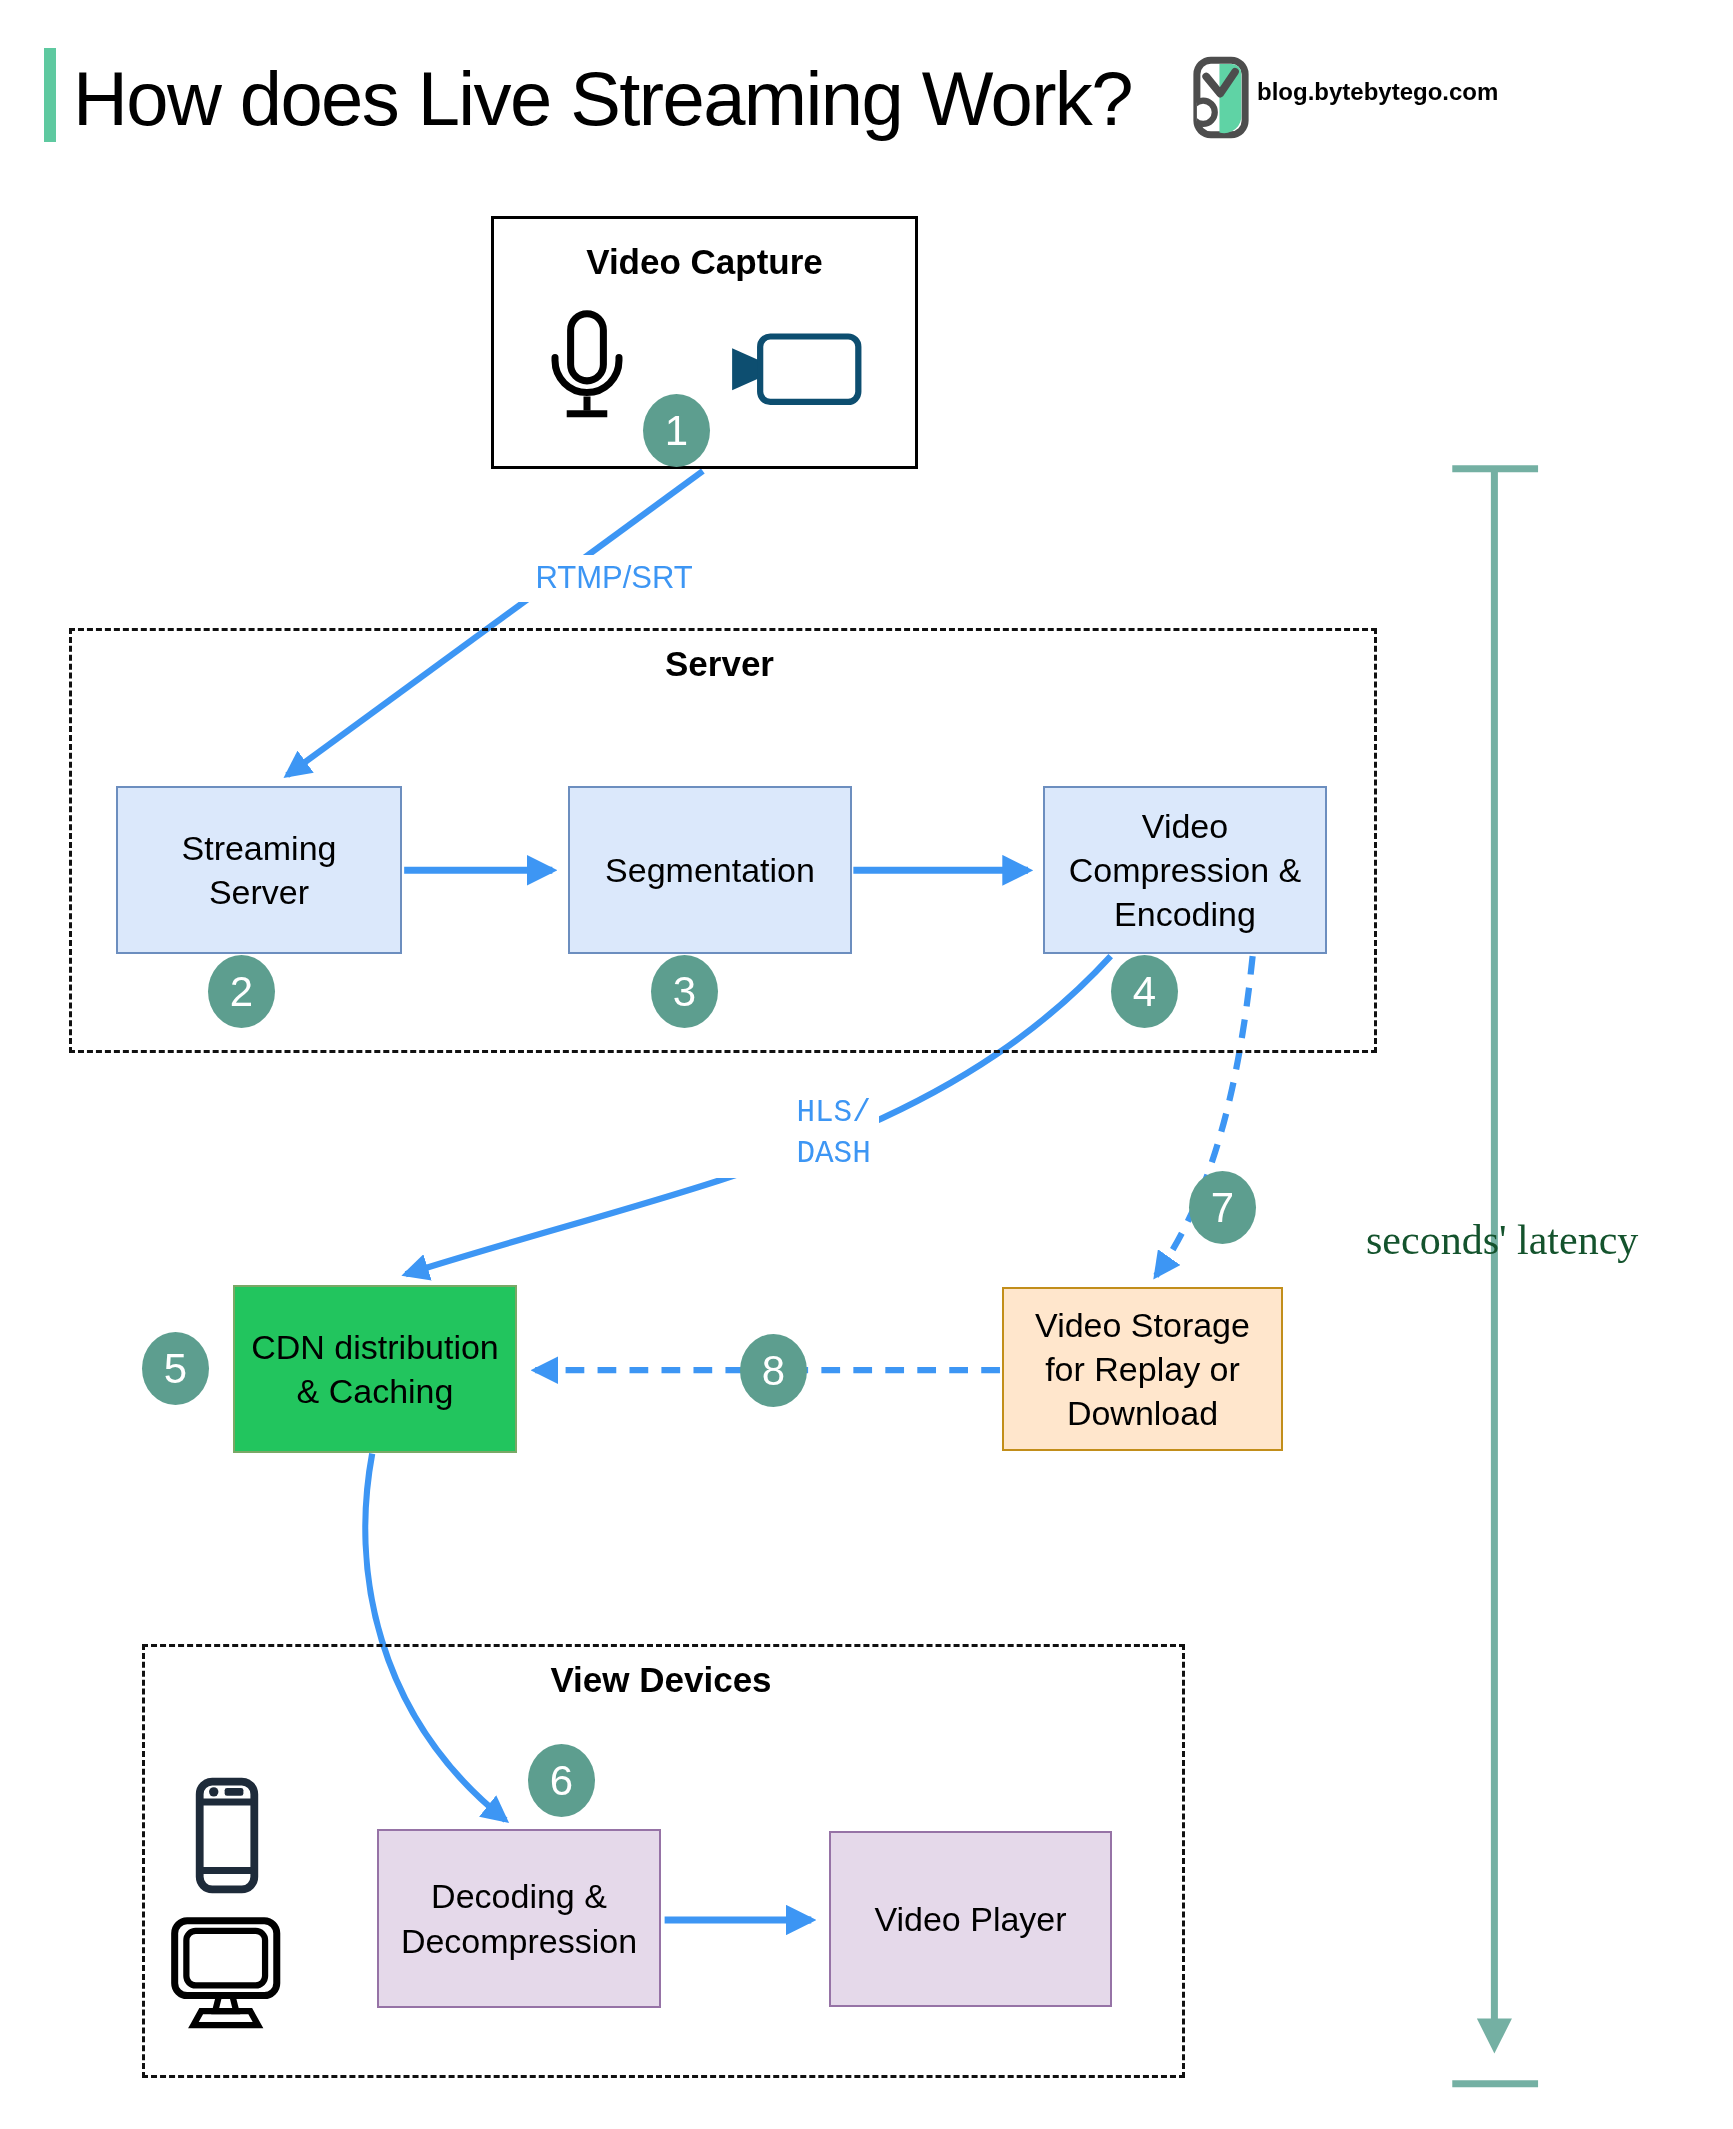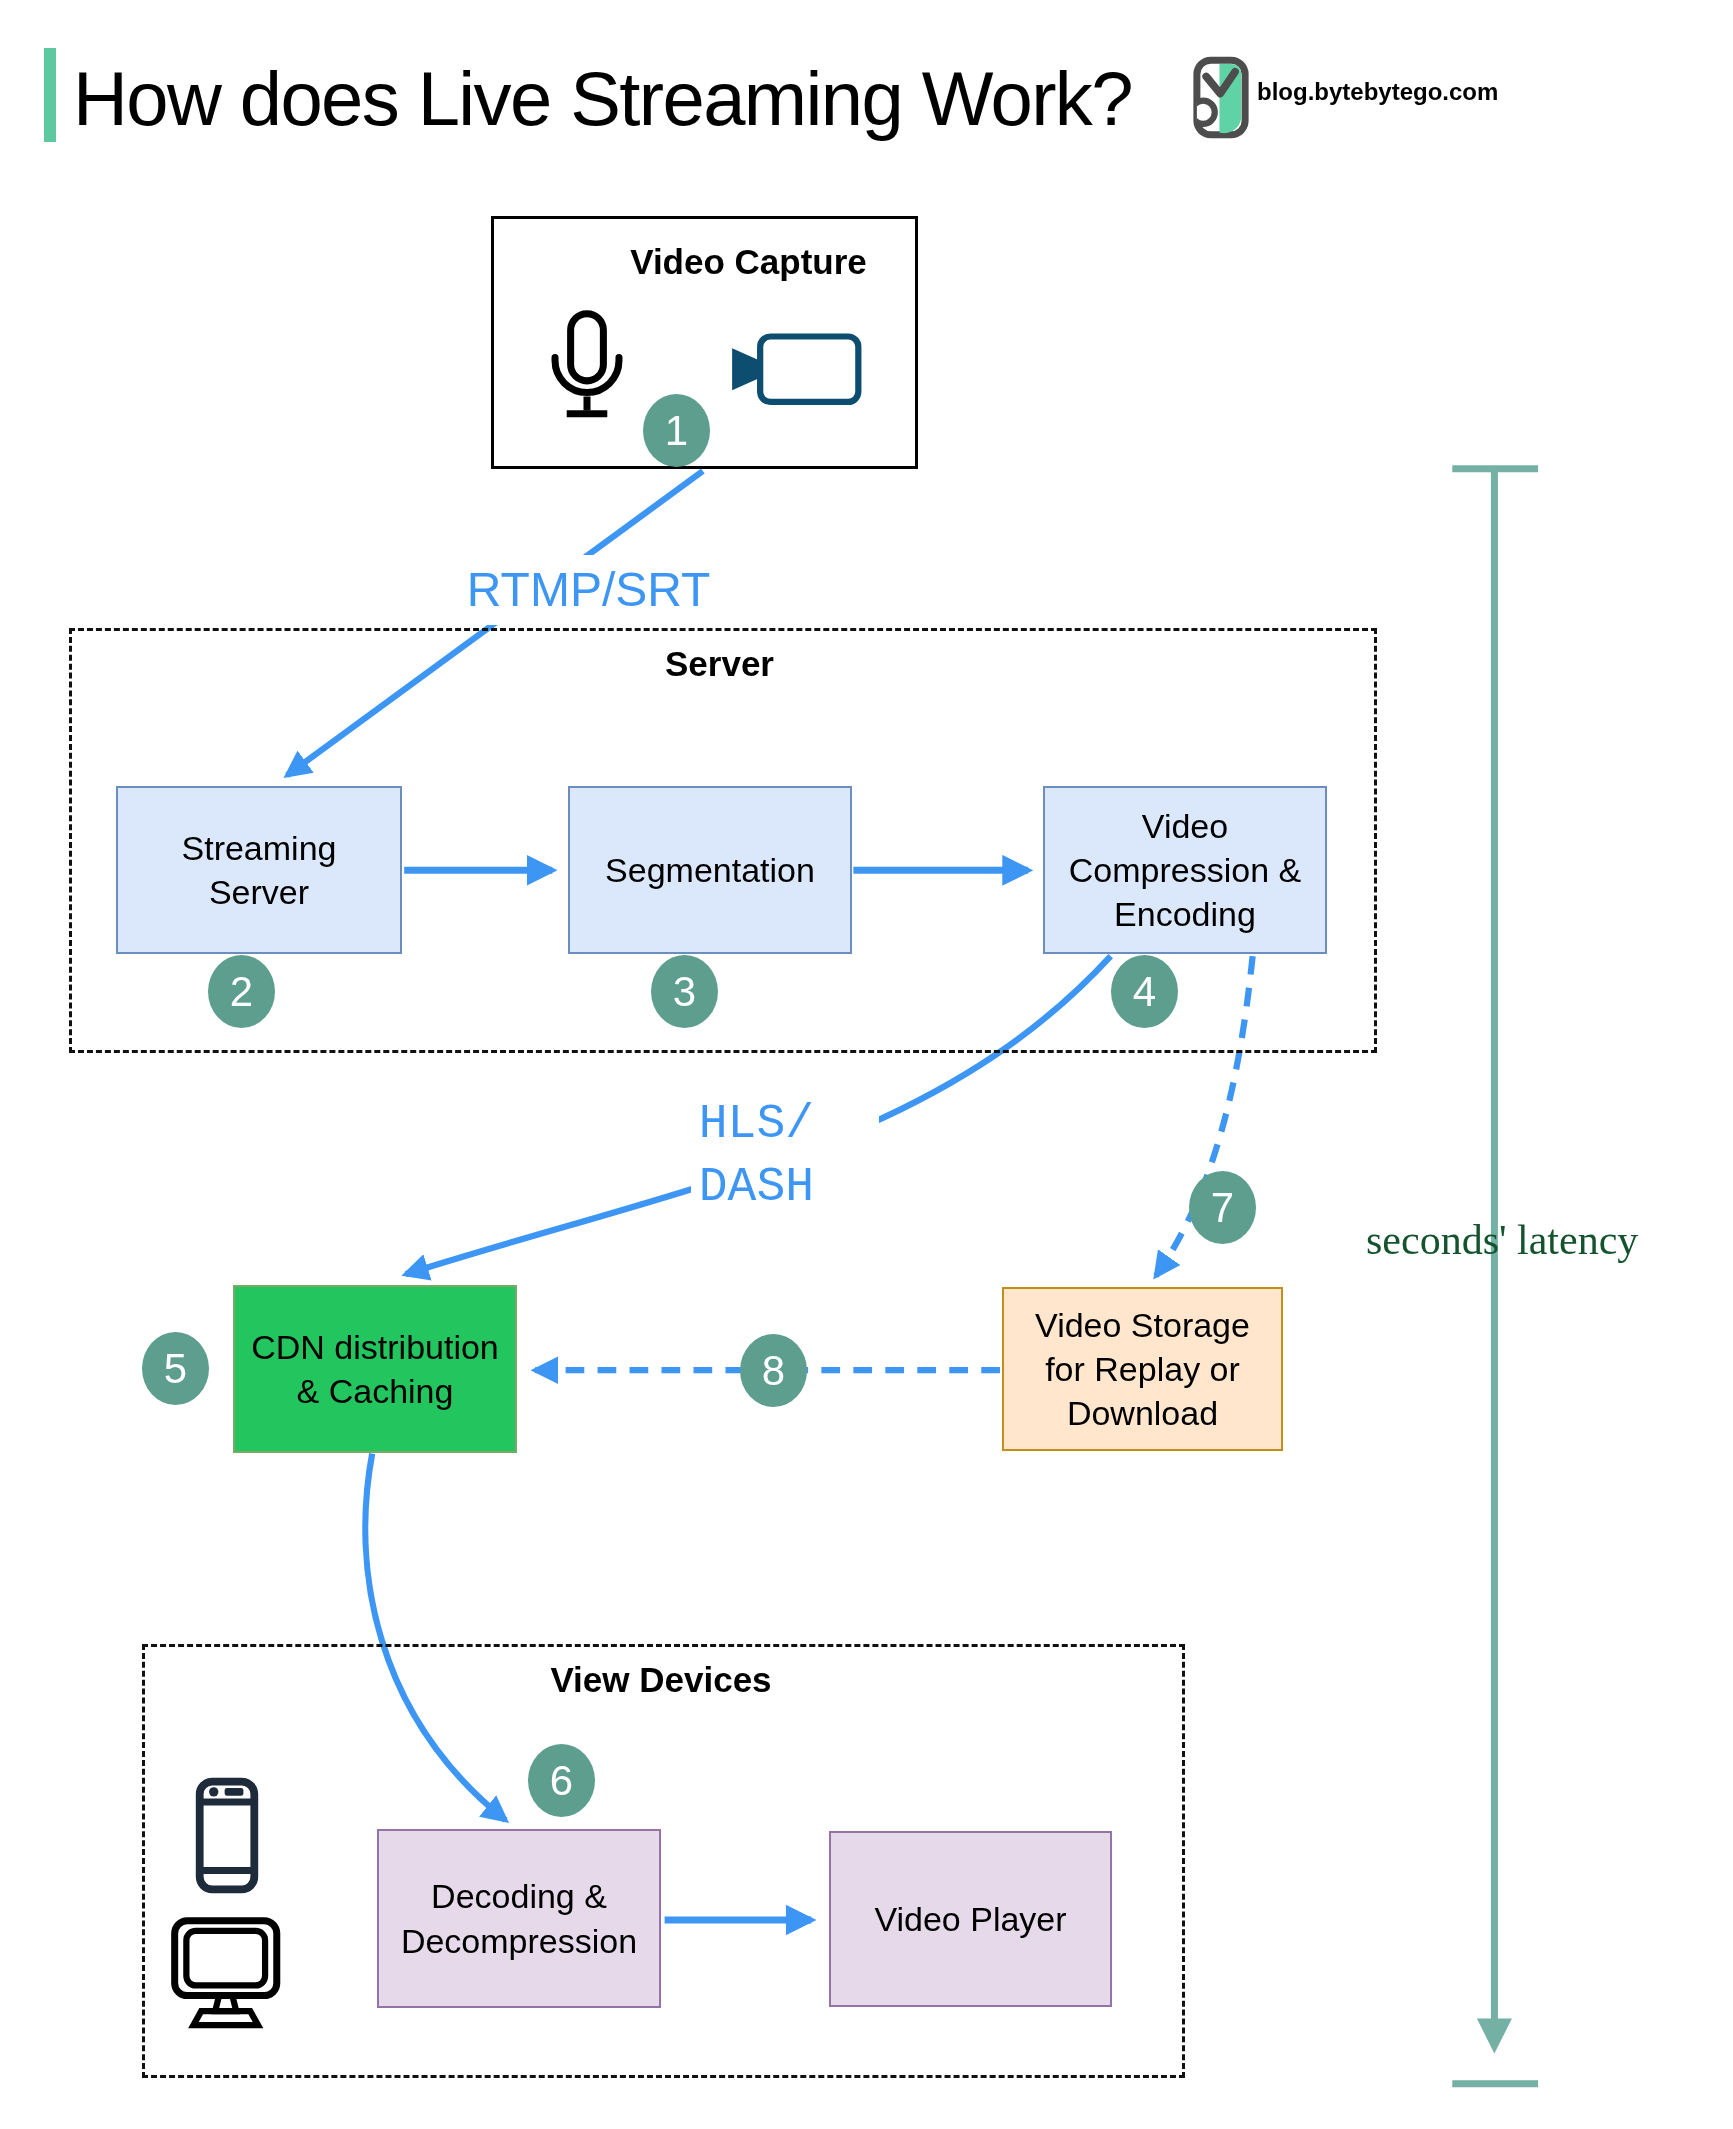--- a/index.html
+++ b/index.html
@@ -15,33 +15,33 @@
   .logo { position:absolute; left:1193px; top:56px; }
 
   .group { position:absolute; border:3.9px dashed #111; box-sizing:border-box; background:transparent; }
   .group-label { position:absolute; font-size:35px; font-weight:700; text-align:center; }
 
   .node {
     position:absolute; box-sizing:border-box; display:flex; align-items:center; justify-content:center;
     text-align:center; white-space:pre-line; font-size:34px; line-height:1.3; border:2.3px solid;
   }
   .capture-box { position:absolute; box-sizing:border-box; border:3.1px solid #000; background:#fff; }
-  .capture-title { position:absolute; width:100%; top:23.4px; text-align:center; font-size:35px; font-weight:700;padding-left:44px; }
+  .capture-title { position:absolute; width:100%; top:23.4px; text-align:center; font-size:35px; font-weight:700; }
   .blue   { background:#dbe8fb; border-color:#6c8ebf; }
   .green  { background:#22c55e; border-color:#7aa866; }
   .orange { background:#ffe6cc; border-color:#c28e1a; }
   .purple { background:#e5d9ea; border-color:#9673a6; }
 
   .step {
     position:absolute; width:67px; height:73px; border-radius:50%;
     background:#5d9e8f; color:#fff; font-size:42px;
     display:flex; align-items:center; justify-content:center;
   }
 
-  .edge-label { position:absolute; color:#3d96f4; font-size:48px; text-align:left; white-space:pre-line; line-height:1.32; background:#fff; padding:3.1px 7.8px; }
+  .edge-label { position:absolute; color:#3d96f4; font-size:31px; text-align:right; white-space:pre-line; line-height:1.32; background:#fff; padding:3.1px 7.8px; }
   .latency-label { position:absolute; color:#14532d; font-size:42px; white-space:nowrap;font-family:Liberation Serif, serif; }
 
   .icon { position:absolute; }
 </style>
 </head>
 <body>
 
 <div id="canvas">
 
   <svg id="arrow-layer" viewBox="0 0 2223 2730" xmlns="http://www.w3.org/2000/svg">

